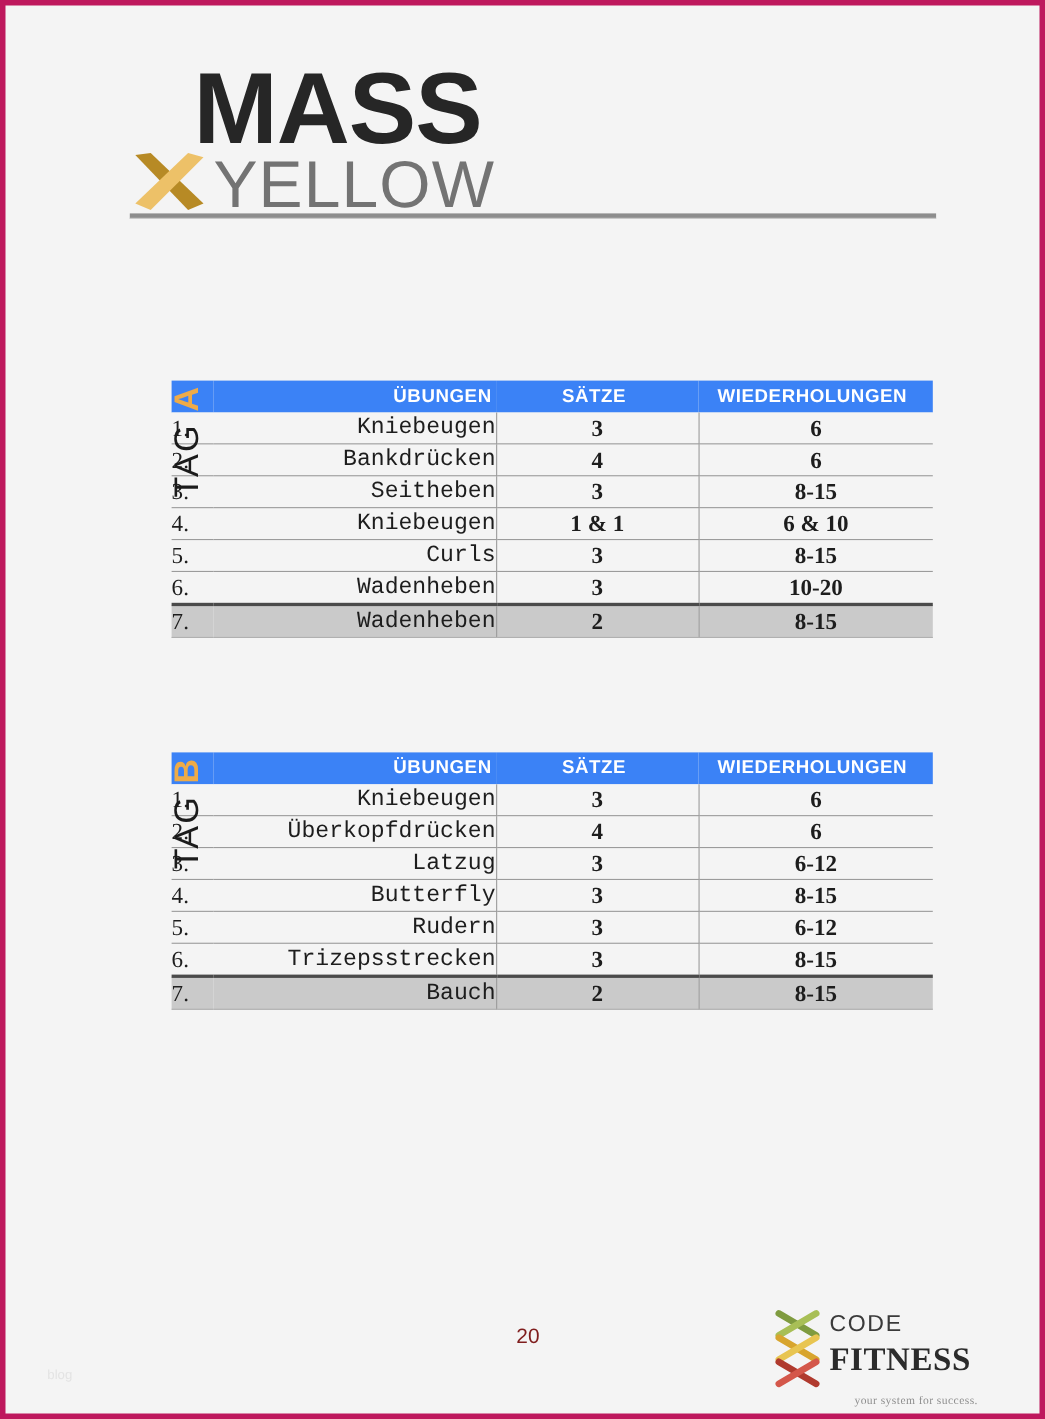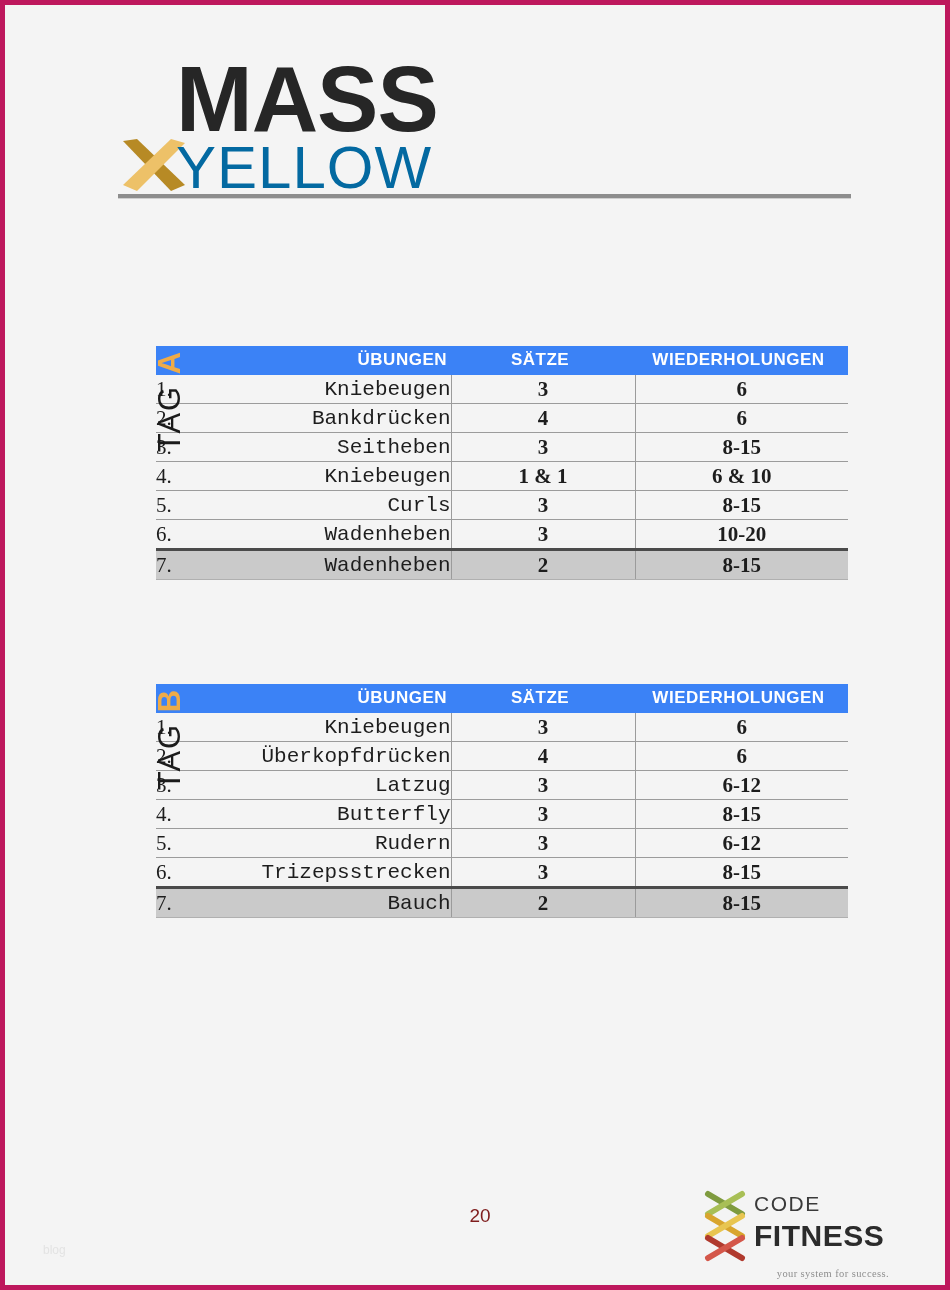--- a/index.html
+++ b/index.html
@@ -48,22 +48,23 @@
     letter-spacing: -1px;
     line-height: 96px;
     color: #262626;
   }
   .brand-yellow {
     font-family: "Liberation Sans", sans-serif;
     font-weight: normal;
     font-size: 60px;
     letter-spacing: 1px;
     line-height: 54px;
-    color: #0369a1;
+    color: #737373;
     margin-top: -6px;
+    margin-left: 18px;
   }
   .header-rule {
     position: absolute;
     left: 113px;
     top: 189px;
     width: 733px;
     height: 4px;
     background: #8d8d8d;
     border-bottom: 1px solid #cfcfcf;
   }
@@ -203,21 +204,21 @@
     width: 135px;
   }
   .f-code {
     font-family: "Liberation Sans", sans-serif;
     font-size: 21px;
     letter-spacing: 1.5px;
     line-height: 32px;
     color: #3a3a3a;
   }
   .f-fitness {
-    font-family: Liberation Sans, sans-serif;
+    font-family: Liberation Serif, serif;
     font-weight: bold;
     font-size: 30px;
     letter-spacing: 0.5px;
     line-height: 32px;
     color: #2b2b2b;
   }
   .f-tagline {
     font-family: "Liberation Serif", serif;
     font-size: 10.5px;
     letter-spacing: 0.4px;

